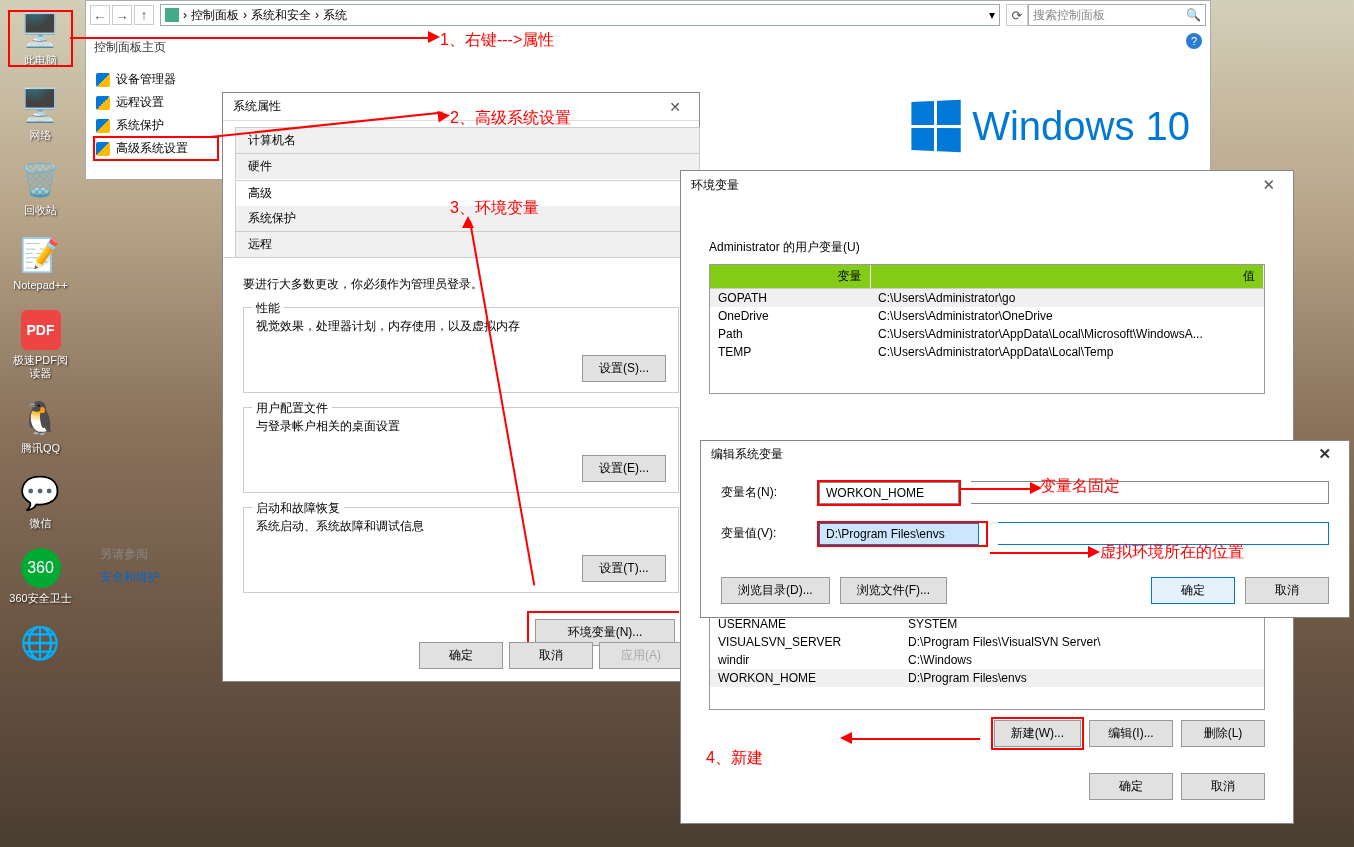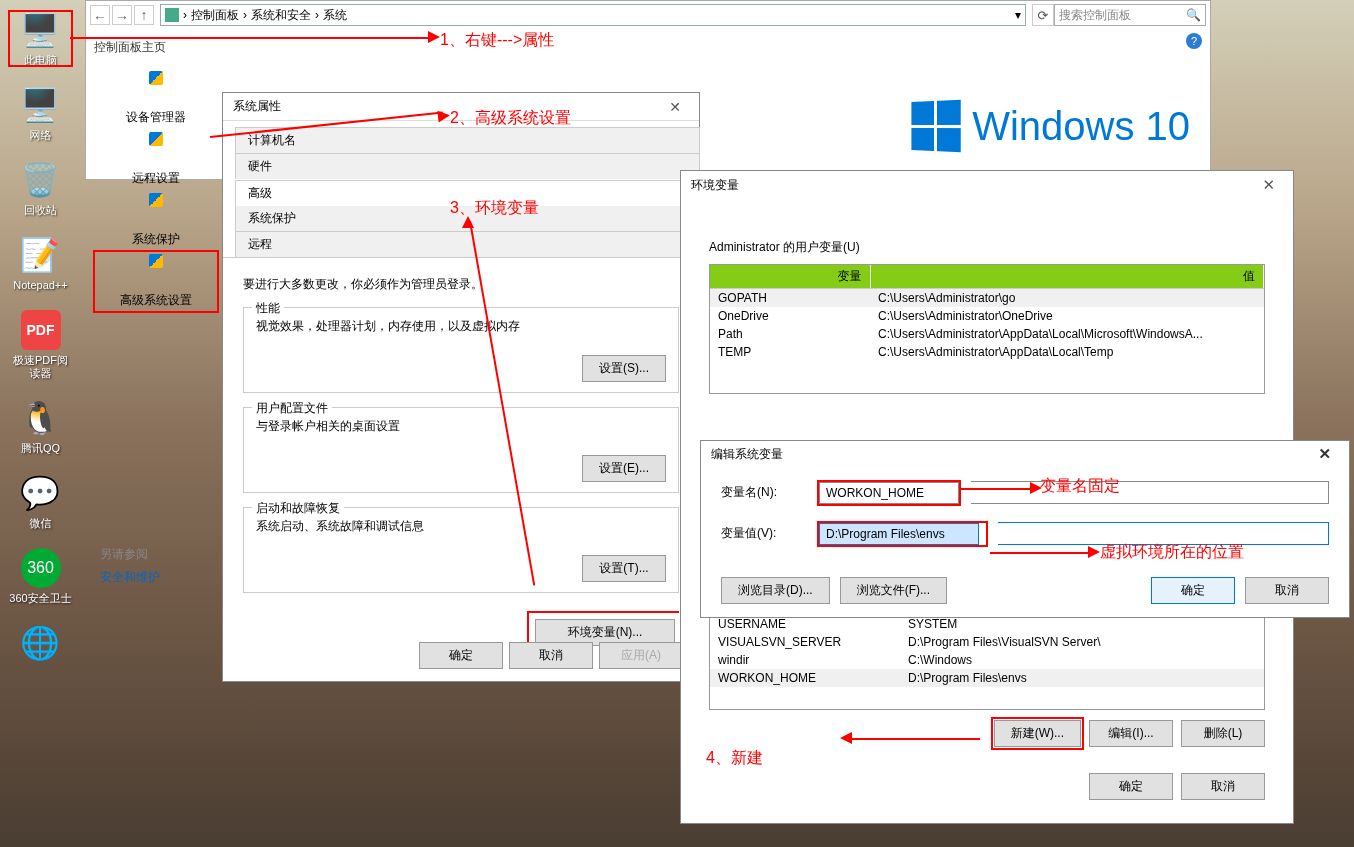--- a/index.html
+++ b/index.html
@@ -14,27 +14,27 @@
 .dicon.sel { outline: 2px solid red; outline-offset: -2px; }
 
 
 .cp-window { position: absolute; top: 0; left: 85px; width: 1126px; height: 180px; background: #fff; border: 1px solid #aaa; z-index: 2; }
 .cp-toolbar { height: 28px; background: #fff; display:flex; align-items:center; padding:0 4px; font-size:12px; }
 .cp-nav { display:flex; gap:2px; }
 .cp-navbtn { width:20px; height:20px; display:flex; align-items:center; justify-content:center; color:#666; border:1px solid #ccc; font-size:14px; }
 .cp-bc-wrap { flex:1; border:1px solid #9aa; margin:0 6px; height:22px; display:flex; align-items:center; padding:0 4px; gap:4px; font-size:12px; }
 .cp-bc-ico { width:14px; height:14px; background:#4a8; }
 .cp-refresh { width:22px; height:22px; border:1px solid #ccc; display:flex;align-items:center;justify-content:center; font-size:13px; color:#555; }
-.cp-search { width:152px; height:22px; border:1px solid #aaa; display:flex; align-items:center; padding:0 4px; font-size:12px; color:#888; }
+.cp-search { width:178px; height:22px; border:1px solid #aaa; display:flex; align-items:center; padding:0 4px; font-size:12px; color:#888; }
 .cp-search .sic { margin-left:auto; color:#777; }
 .cp-help { position:absolute; top:32px; right:8px; width:16px;height:16px; border-radius:50%; background:#2b7cd3; color:#fff; font-size:11px; display:flex;align-items:center;justify-content:center; }
 .cp-body { display:flex; height: calc(100% - 28px); }
 .cp-side { width:140px; padding:10px 8px; font-size:12px; }
 .cp-side-title { color:#333; margin-bottom:12px; }
-.cp-side-item { display:flex; align-items:center; gap:24px; padding:3px 2px; cursor:pointer;flex-direction:column; }
+.cp-side-item { display:flex; align-items:center; gap:6px; padding:3px 2px; cursor:pointer; }
 .cp-side-item.sel { outline:2px solid red; outline-offset:-1px; }
 .shield { width:14px; height:14px; background:linear-gradient(135deg,#0078d7 50%,#ffb900 50%); border-radius:2px; }
 .cp-main { flex:1; padding:10px 20px; }
 .cp-main-title { color:#003399; font-size:15px; margin-top:56px; }
 .winlogo { position:absolute; right:20px; top:100px; font-size:40px; font-weight:300; color:#0078d7; display:flex; align-items:center; gap:12px; }
 .winlogo .sq { display:grid; grid-template:1fr 1fr/1fr 1fr; gap:3px; width:50px; height:50px; transform:perspective(100px) rotateY(-10deg); }
 .winlogo .sq div { background:#0078d7; }
 
 
 .sp-dialog { position:absolute; top:92px; left:222px; width:478px; height:590px; background:#fff; border:1px solid #888; z-index:3; }

